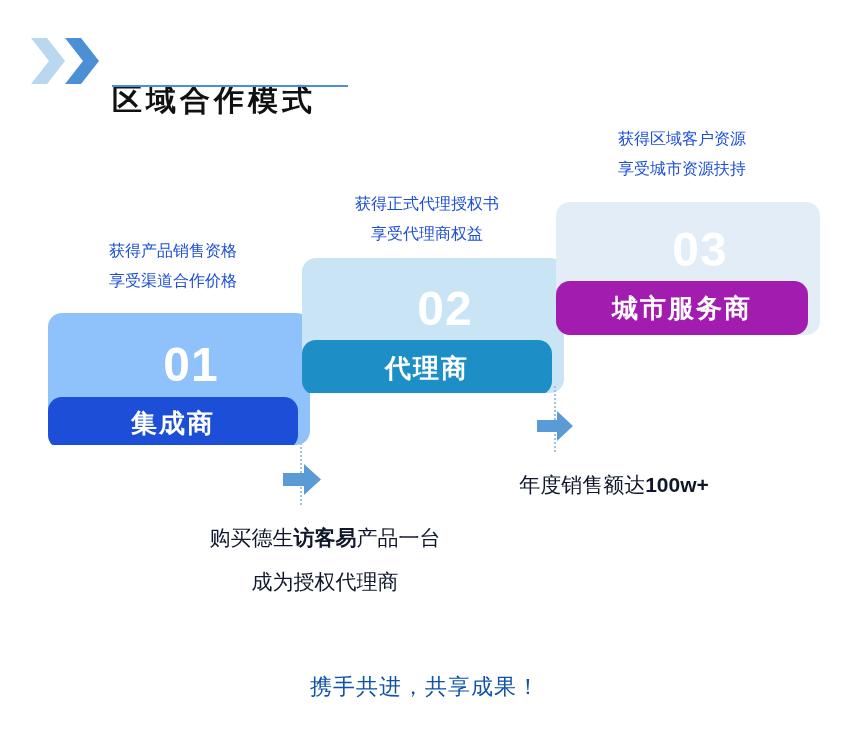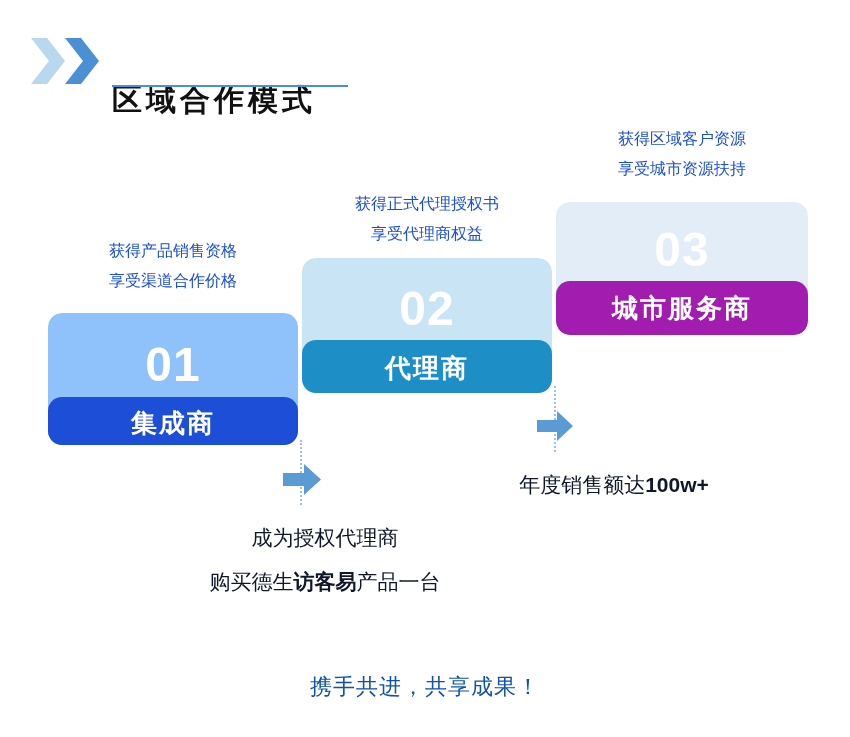--- a/index.html
+++ b/index.html
@@ -64,22 +64,23 @@
 
   
   .steps { position: absolute; left: 0; top: 0; width: 850px; height: 737px; }
 
   .step { position: absolute; }
 
   .card {
     position: absolute;
     left: 0;
     top: 0;
-    border-radius: 14px;
+    border-radius: 5px;
     overflow: hidden;
+    padding-left: 12px;
   }
   .card-top {
     position: absolute;
     left: 0; top: 0;
     width: 100%;
     height: 100%;
     border-radius: 14px;
   }
   .card-number {
     position: absolute;
@@ -258,21 +259,21 @@
     </svg>
   </div>
   <div class="arrow arrow-2">
     <svg width="36" height="30" viewBox="0 0 36 30">
       <polygon points="0,9 20,9 20,0 36,15 20,30 20,21 0,21" fill="#5b9bd5"></polygon>
     </svg>
   </div>
 </div>
 
 <div class="note note-1">
+  <div><span>购买德生</span><b>访客易</b><span>产品一台</span></div>
   <div>成为授权代理商</div>
-  <div><span>购买德生</span><b>访客易</b><span>产品一台</span></div>
 </div>
 
 <div class="note note-2">
   <div><span>年度销售额达</span><b>100w+</b><span></span></div>
 </div>
 
 <div class="slogan">携手共进，共享成果！</div>
 
 </body></html>

